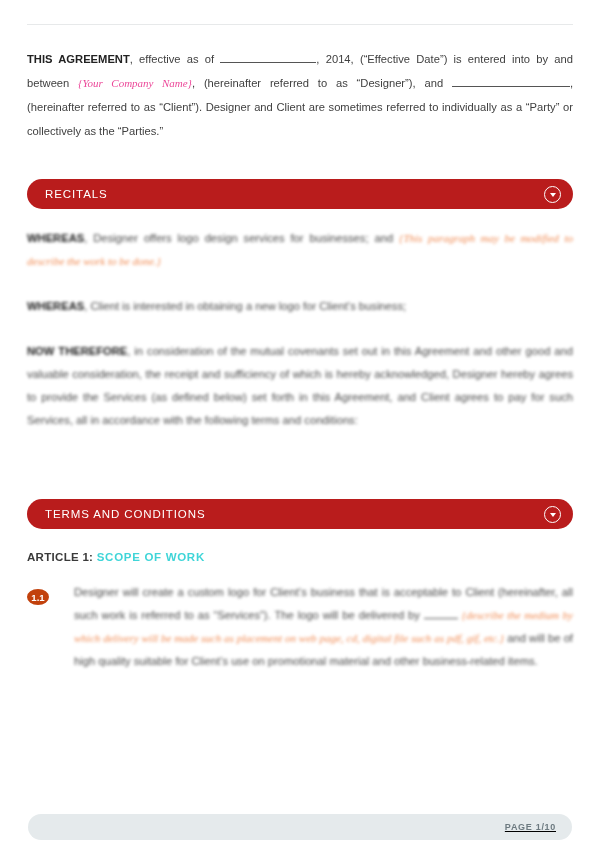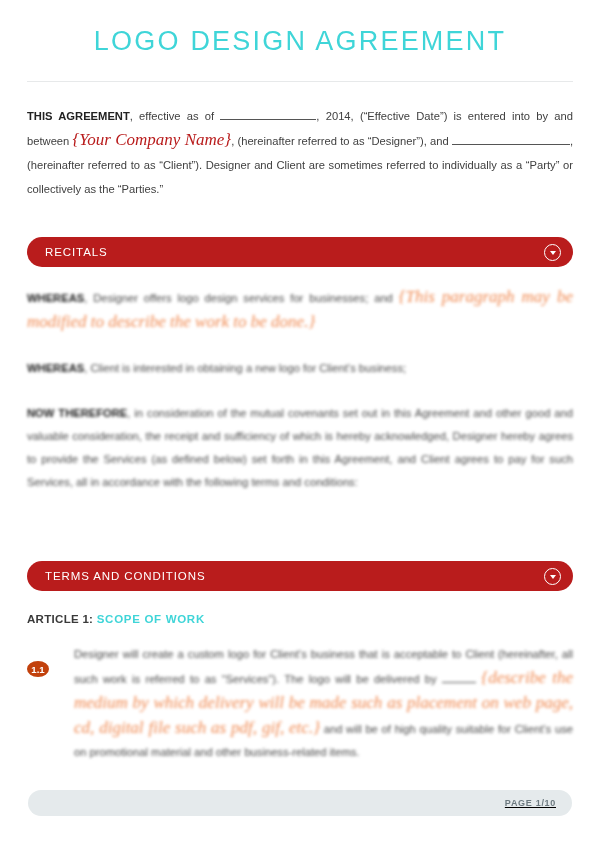--- a/index.html
+++ b/index.html
@@ -53,24 +53,24 @@
   .fill-blank {
     display: inline-block;
     border-bottom: 1px solid #555;
     height: 11px;
     vertical-align: baseline;
   }
   .fill-md { width: 96px; }
   .fill-lg { width: 118px; }
 
   .placeholder-orange {
-    color: #b91c1c;
+    color: #ec4899;
     font-family: "Liberation Serif", serif;
     font-style: italic;
-    font-size: 17px;
+    font-size: 11px;
   }
 
   
   .section-bar {
     position: relative;
     margin: 0 27px;
     height: 30px;
     background: #b91c1c;
     border-radius: 16px;
     display: flex;
@@ -149,21 +149,21 @@
     width: 22px;
     height: 16px;
     border-radius: 50%;
     background: #c2410c;
     color: #ffffff;
     font-size: 9.6px;
     font-weight: bold;
     display: flex;
     align-items: center;
     justify-content: center;
-    margin-top: 18px;
+    margin-top: 8px;
   }
 
   .clause-text {
     margin-left: 25px;
     flex: 1;
   }
 
   
   .footer-bar {
     position: absolute;
@@ -184,21 +184,20 @@
     font-size: 9px;
     font-weight: bold;
     letter-spacing: 0.7px;
   }
 </style>
 </head>
 <body>
 
 <div class="page">
 
-  <div class="doc-title">LOGO DESIGN AGREEMENT</div>
   <div class="title-rule"></div>
 
   <div class="body-block">
     <p>
       <span class="b-strong">THIS AGREEMENT</span><span>, effective as of </span><span class="fill-blank fill-md"></span><span>, 2014,  (“Effective Date”) is entered into by and between </span><span class="placeholder-orange">{Your Company Name}</span><span>, (hereinafter referred to as “Designer”), and </span><span class="fill-blank fill-lg"></span><span>, (hereinafter referred to as “Client”).  Designer and Client are sometimes referred to individually as a “Party” or collectively as the “Parties.”</span>
     </p>
   </div>
 
   <div style="margin-top:36px;">
     <div class="section-bar">

